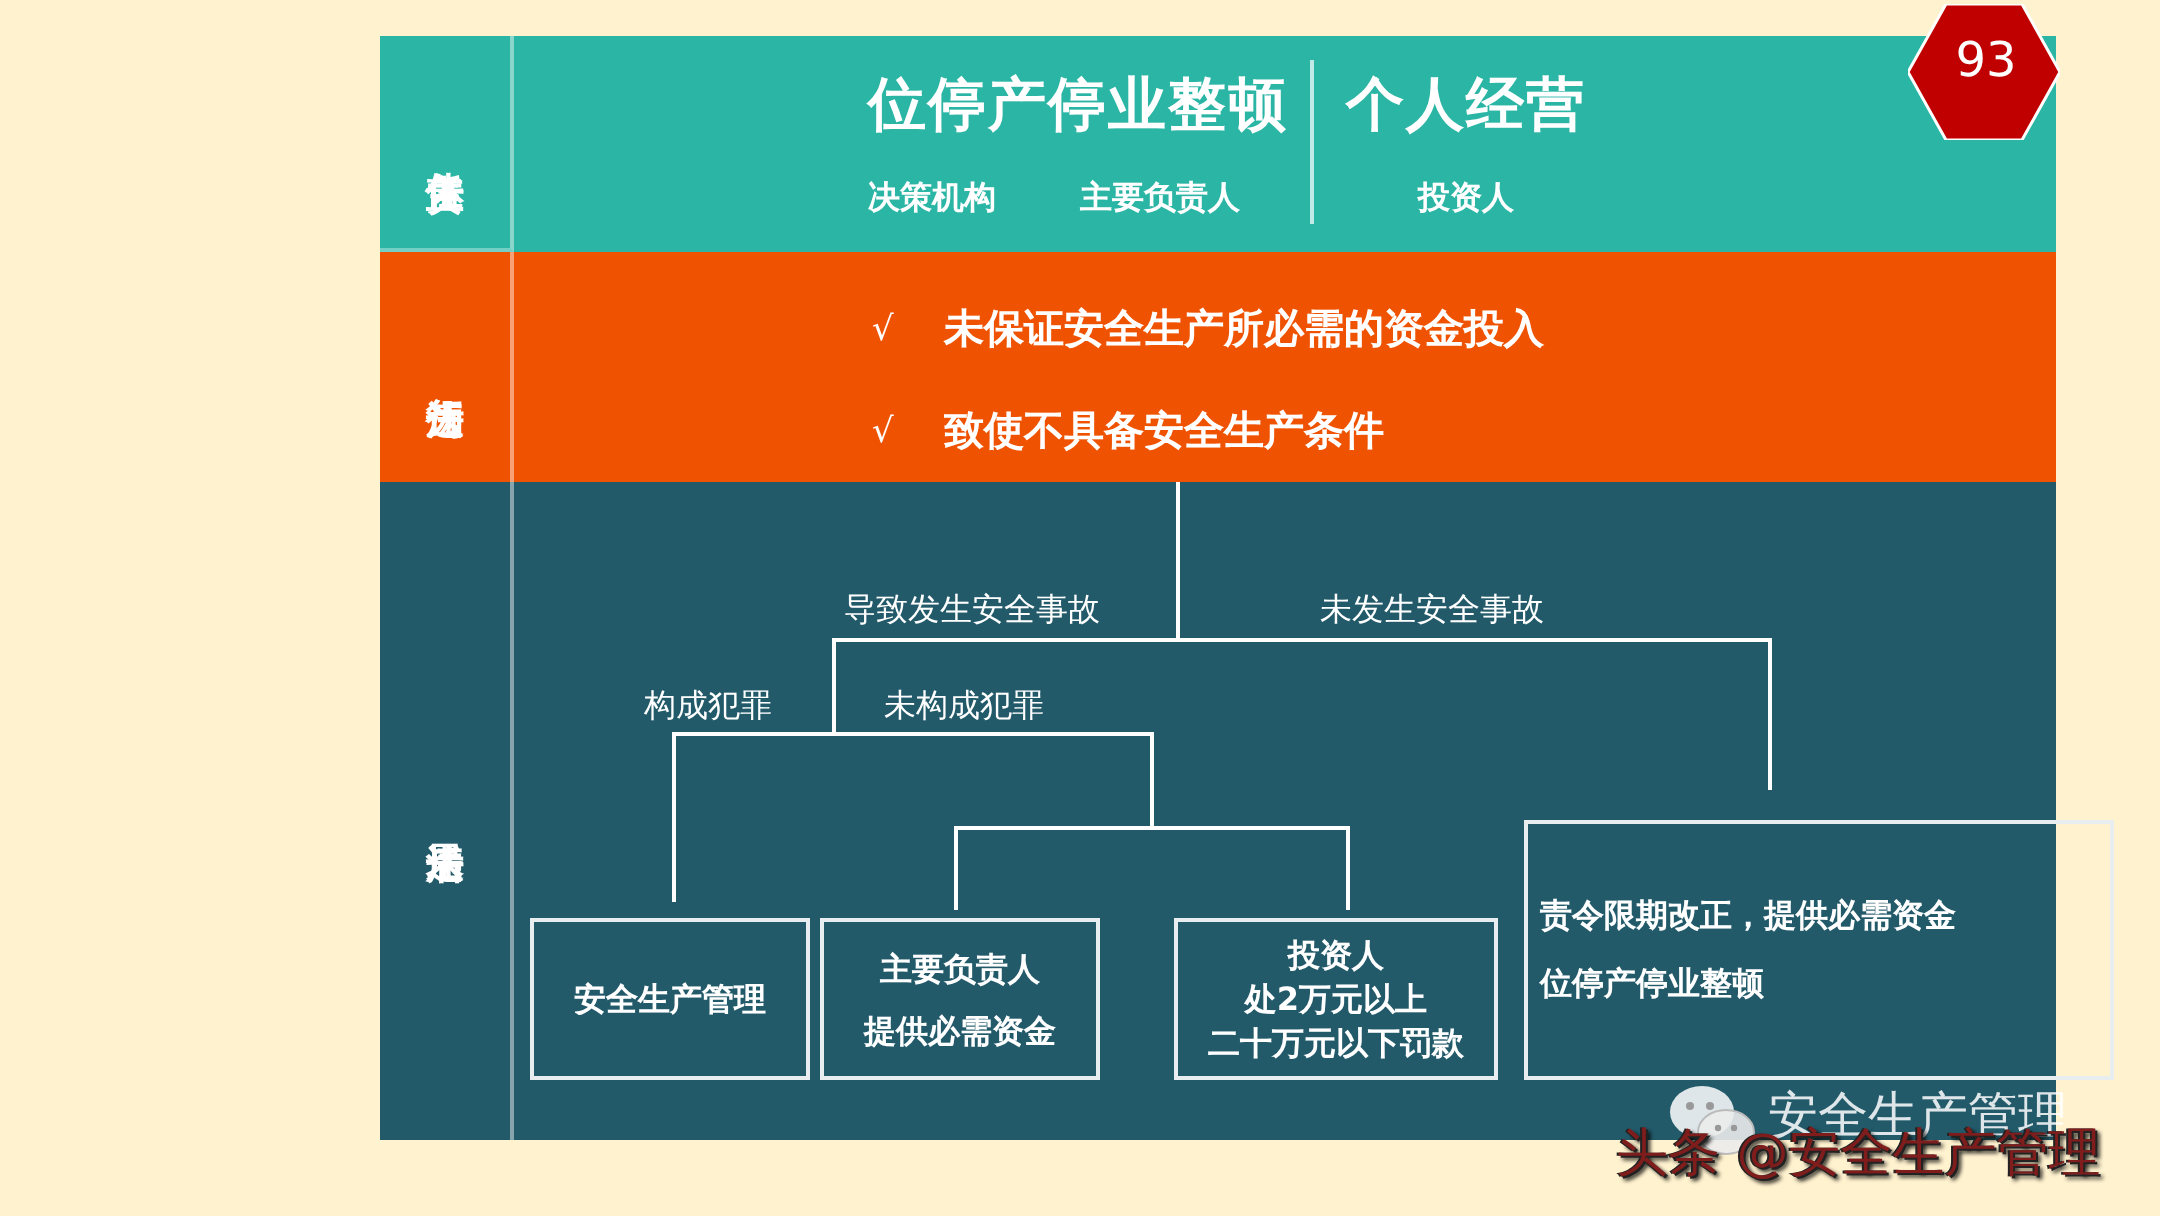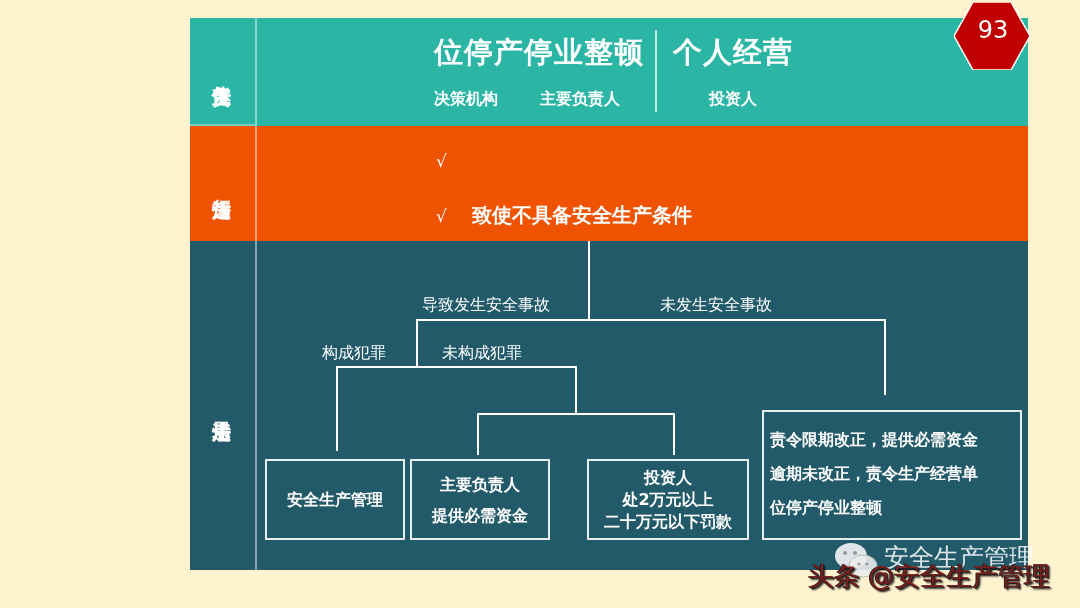--- a/index.html
+++ b/index.html
@@ -63,20 +63,21 @@
 <div class="abs title-sub" style="left:540px;top:89px;">主要负责人</div>
 <div class="line" style="left:655px;top:30px;width:2px;height:82px;background:rgba(255,255,255,0.7);"></div>
 <div class="abs title-big" style="left:673px;top:33px;">个人经营</div>
 <div class="abs title-sub" style="left:709px;top:89px;">投资人</div>
 
 <div class="band orange" style="top:126px;height:115px;"></div>
 <div class="row-label orange" style="top:126px;height:115px;">违法行为</div>
 
 <div class="abs bullet" style="left:436px;top:151px;">
   <span class="chk">√</span>
+  <span>未保证安全生产所必需的资金投入</span>
 </div>
 <div class="abs bullet" style="left:436px;top:202px;">
   <span class="chk">√</span>
   <span>致使不具备安全生产条件</span>
 </div>
 
 <div class="band dark" style="top:241px;height:329px;"></div>
 <div class="row-label dark" style="top:241px;height:329px;">违法后果</div>
 
 <div class="line" style="left:588px;top:241px;width:2px;height:80px;"></div>
@@ -102,23 +103,22 @@
 </div>
 <div class="box" style="left:410px;top:459px;width:140px;height:81px;line-height:31px;">
   <div>主要负责人</div>
   <div>提供必需资金</div>
 </div>
 <div class="box" style="left:587px;top:459px;width:162px;height:81px;line-height:22px;">
   <div>投资人</div>
   <div>处2万元以上</div>
   <div>二十万元以下罚款</div>
 </div>
-<div class="box left" style="left:762px;top:410px;width:260px;height:130px;font-family:Liberation Mono, monospace;">
+<div class="box left" style="left:762px;top:410px;width:295px;height:130px;">
   <div>责令限期改正，提供必需资金</div>
-  <div>逾期未改正，责令生产经营单</div>
   <div>位停产停业整顿</div>
 </div>
 
 <svg class="abs" style="left:833px;top:540px;" width="46" height="42" viewBox="0 0 46 42">
   <ellipse cx="18" cy="16" rx="16" ry="13" fill="rgba(255,255,255,0.85)"></ellipse>
   <ellipse cx="30" cy="26" rx="14" ry="11" fill="rgba(235,235,235,0.9)" stroke="#bbb" stroke-width="1"></ellipse>
   <circle cx="12" cy="13" r="2" fill="#999"></circle>
     <circle cx="22" cy="13" r="2" fill="#999"></circle>
   <circle cx="26" cy="24" r="1.6" fill="#999"></circle>
     <circle cx="34" cy="24" r="1.6" fill="#999"></circle>

